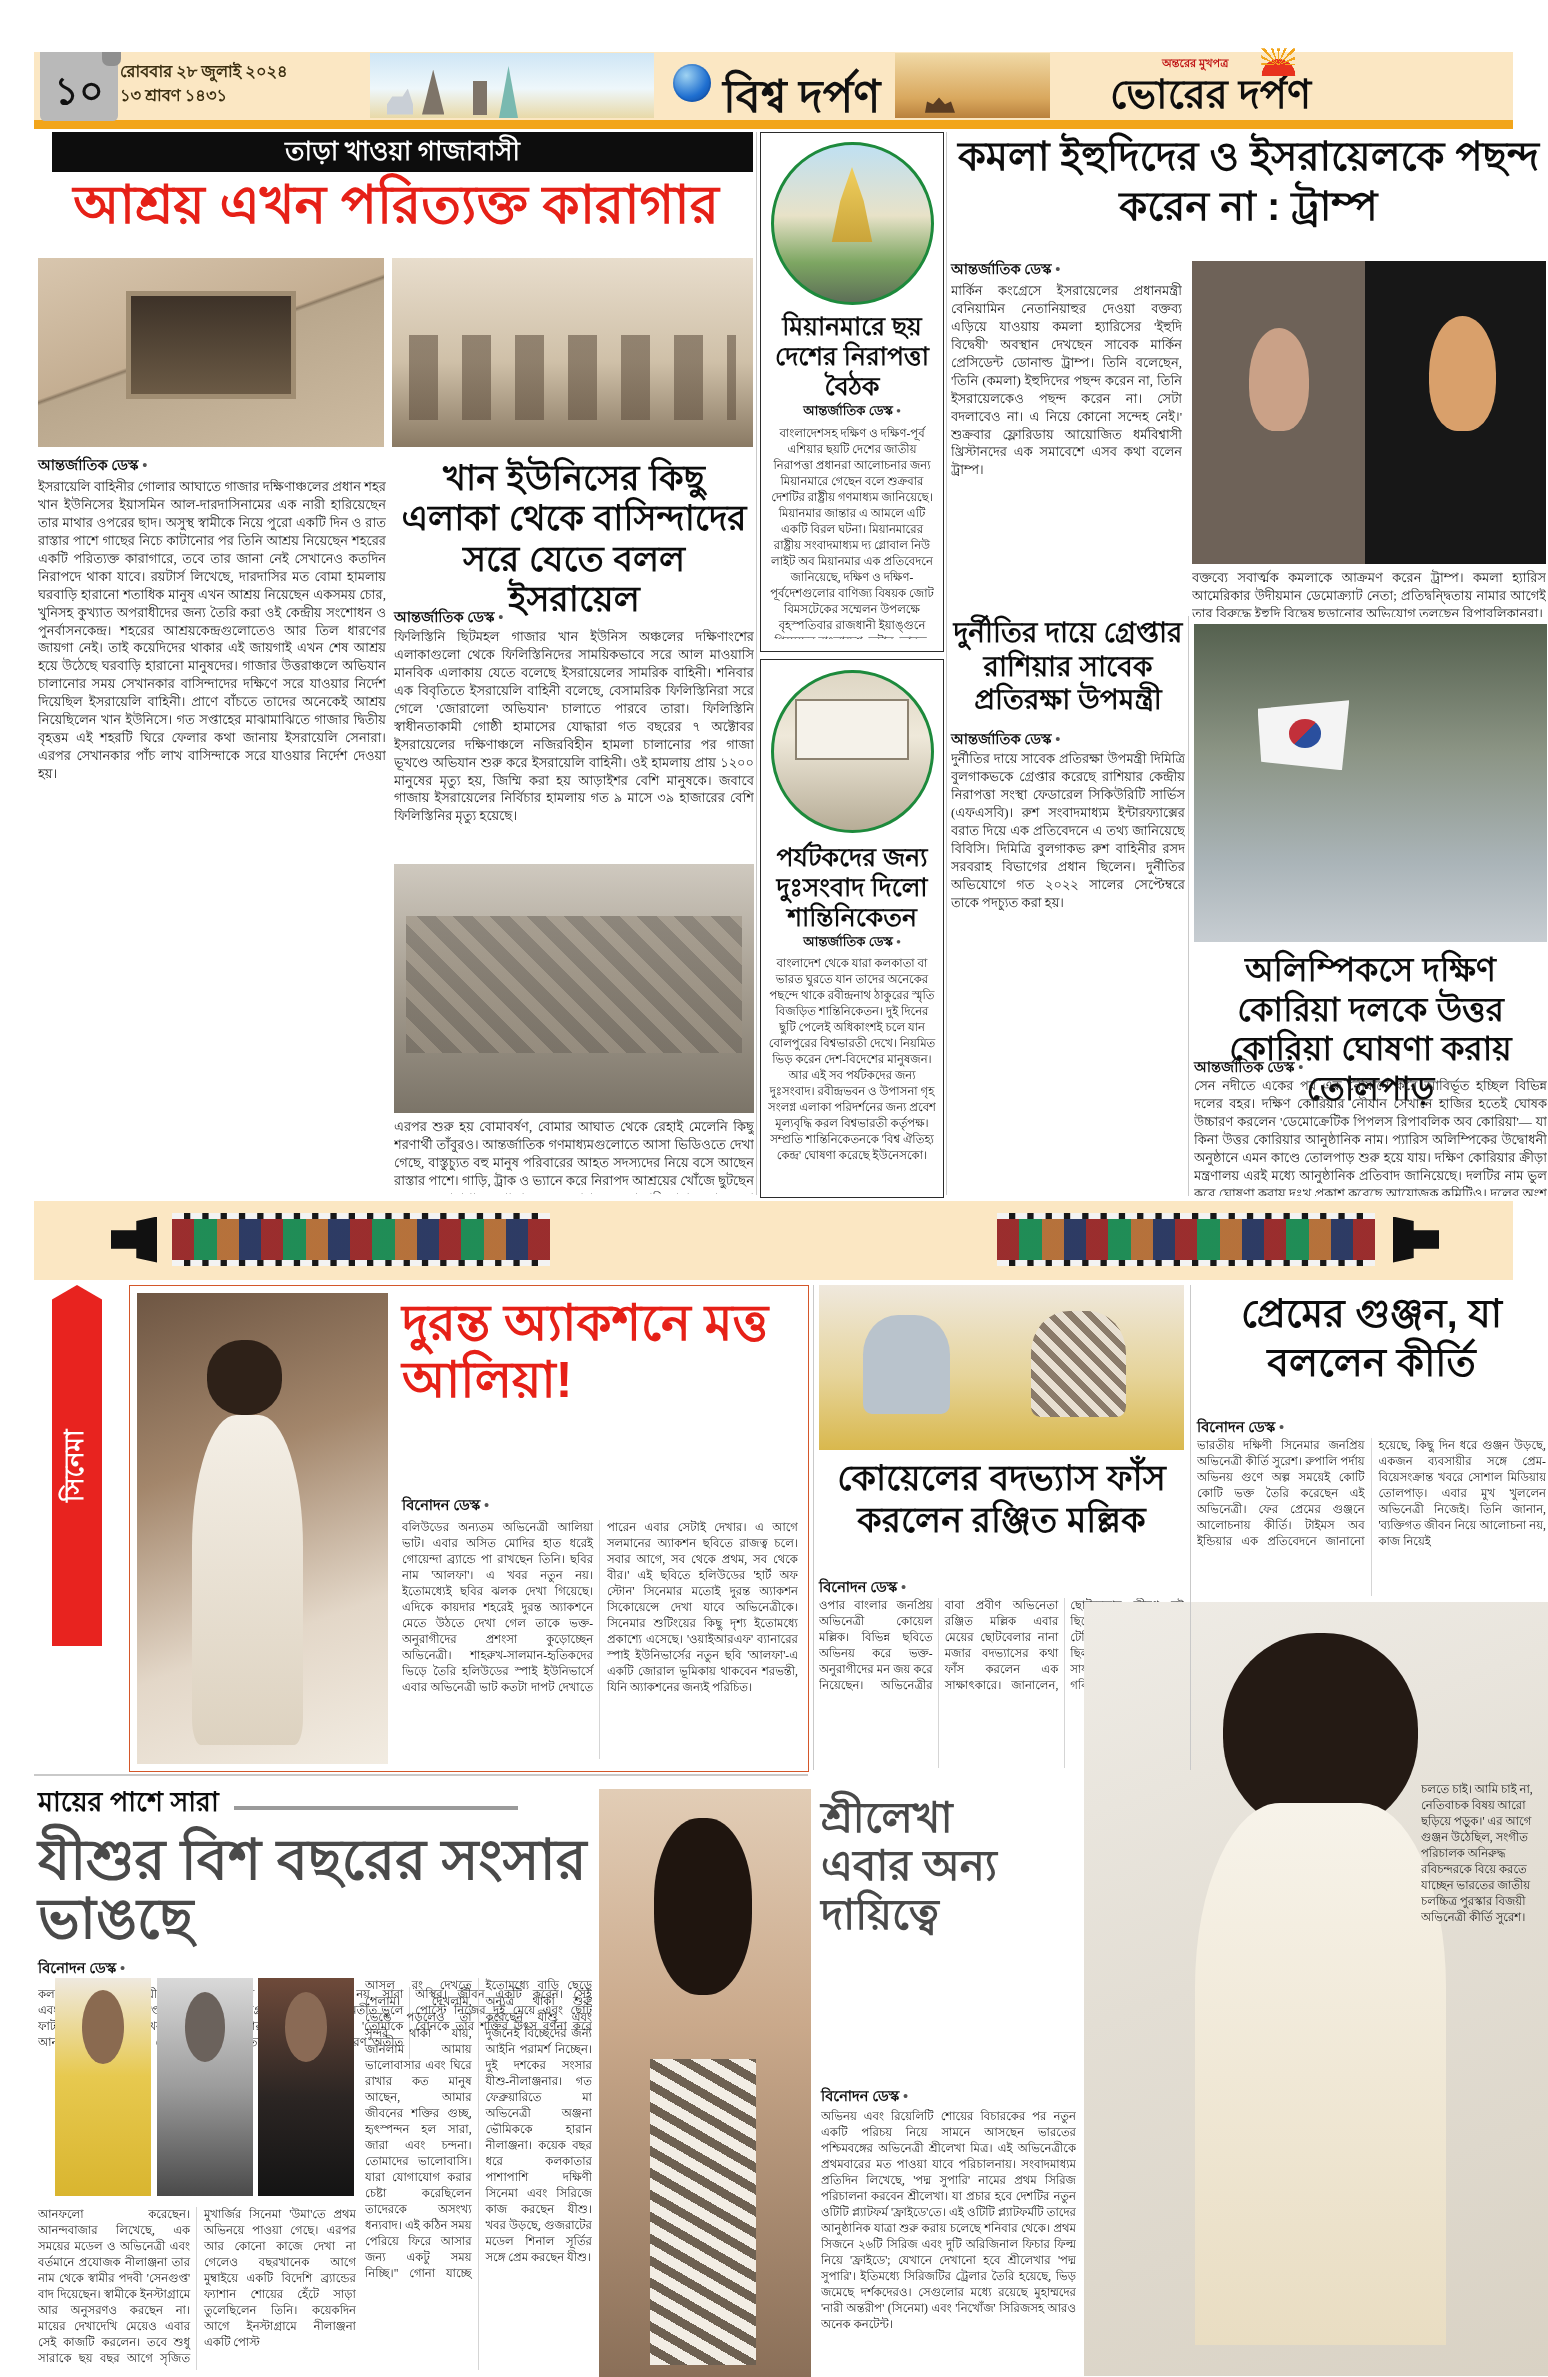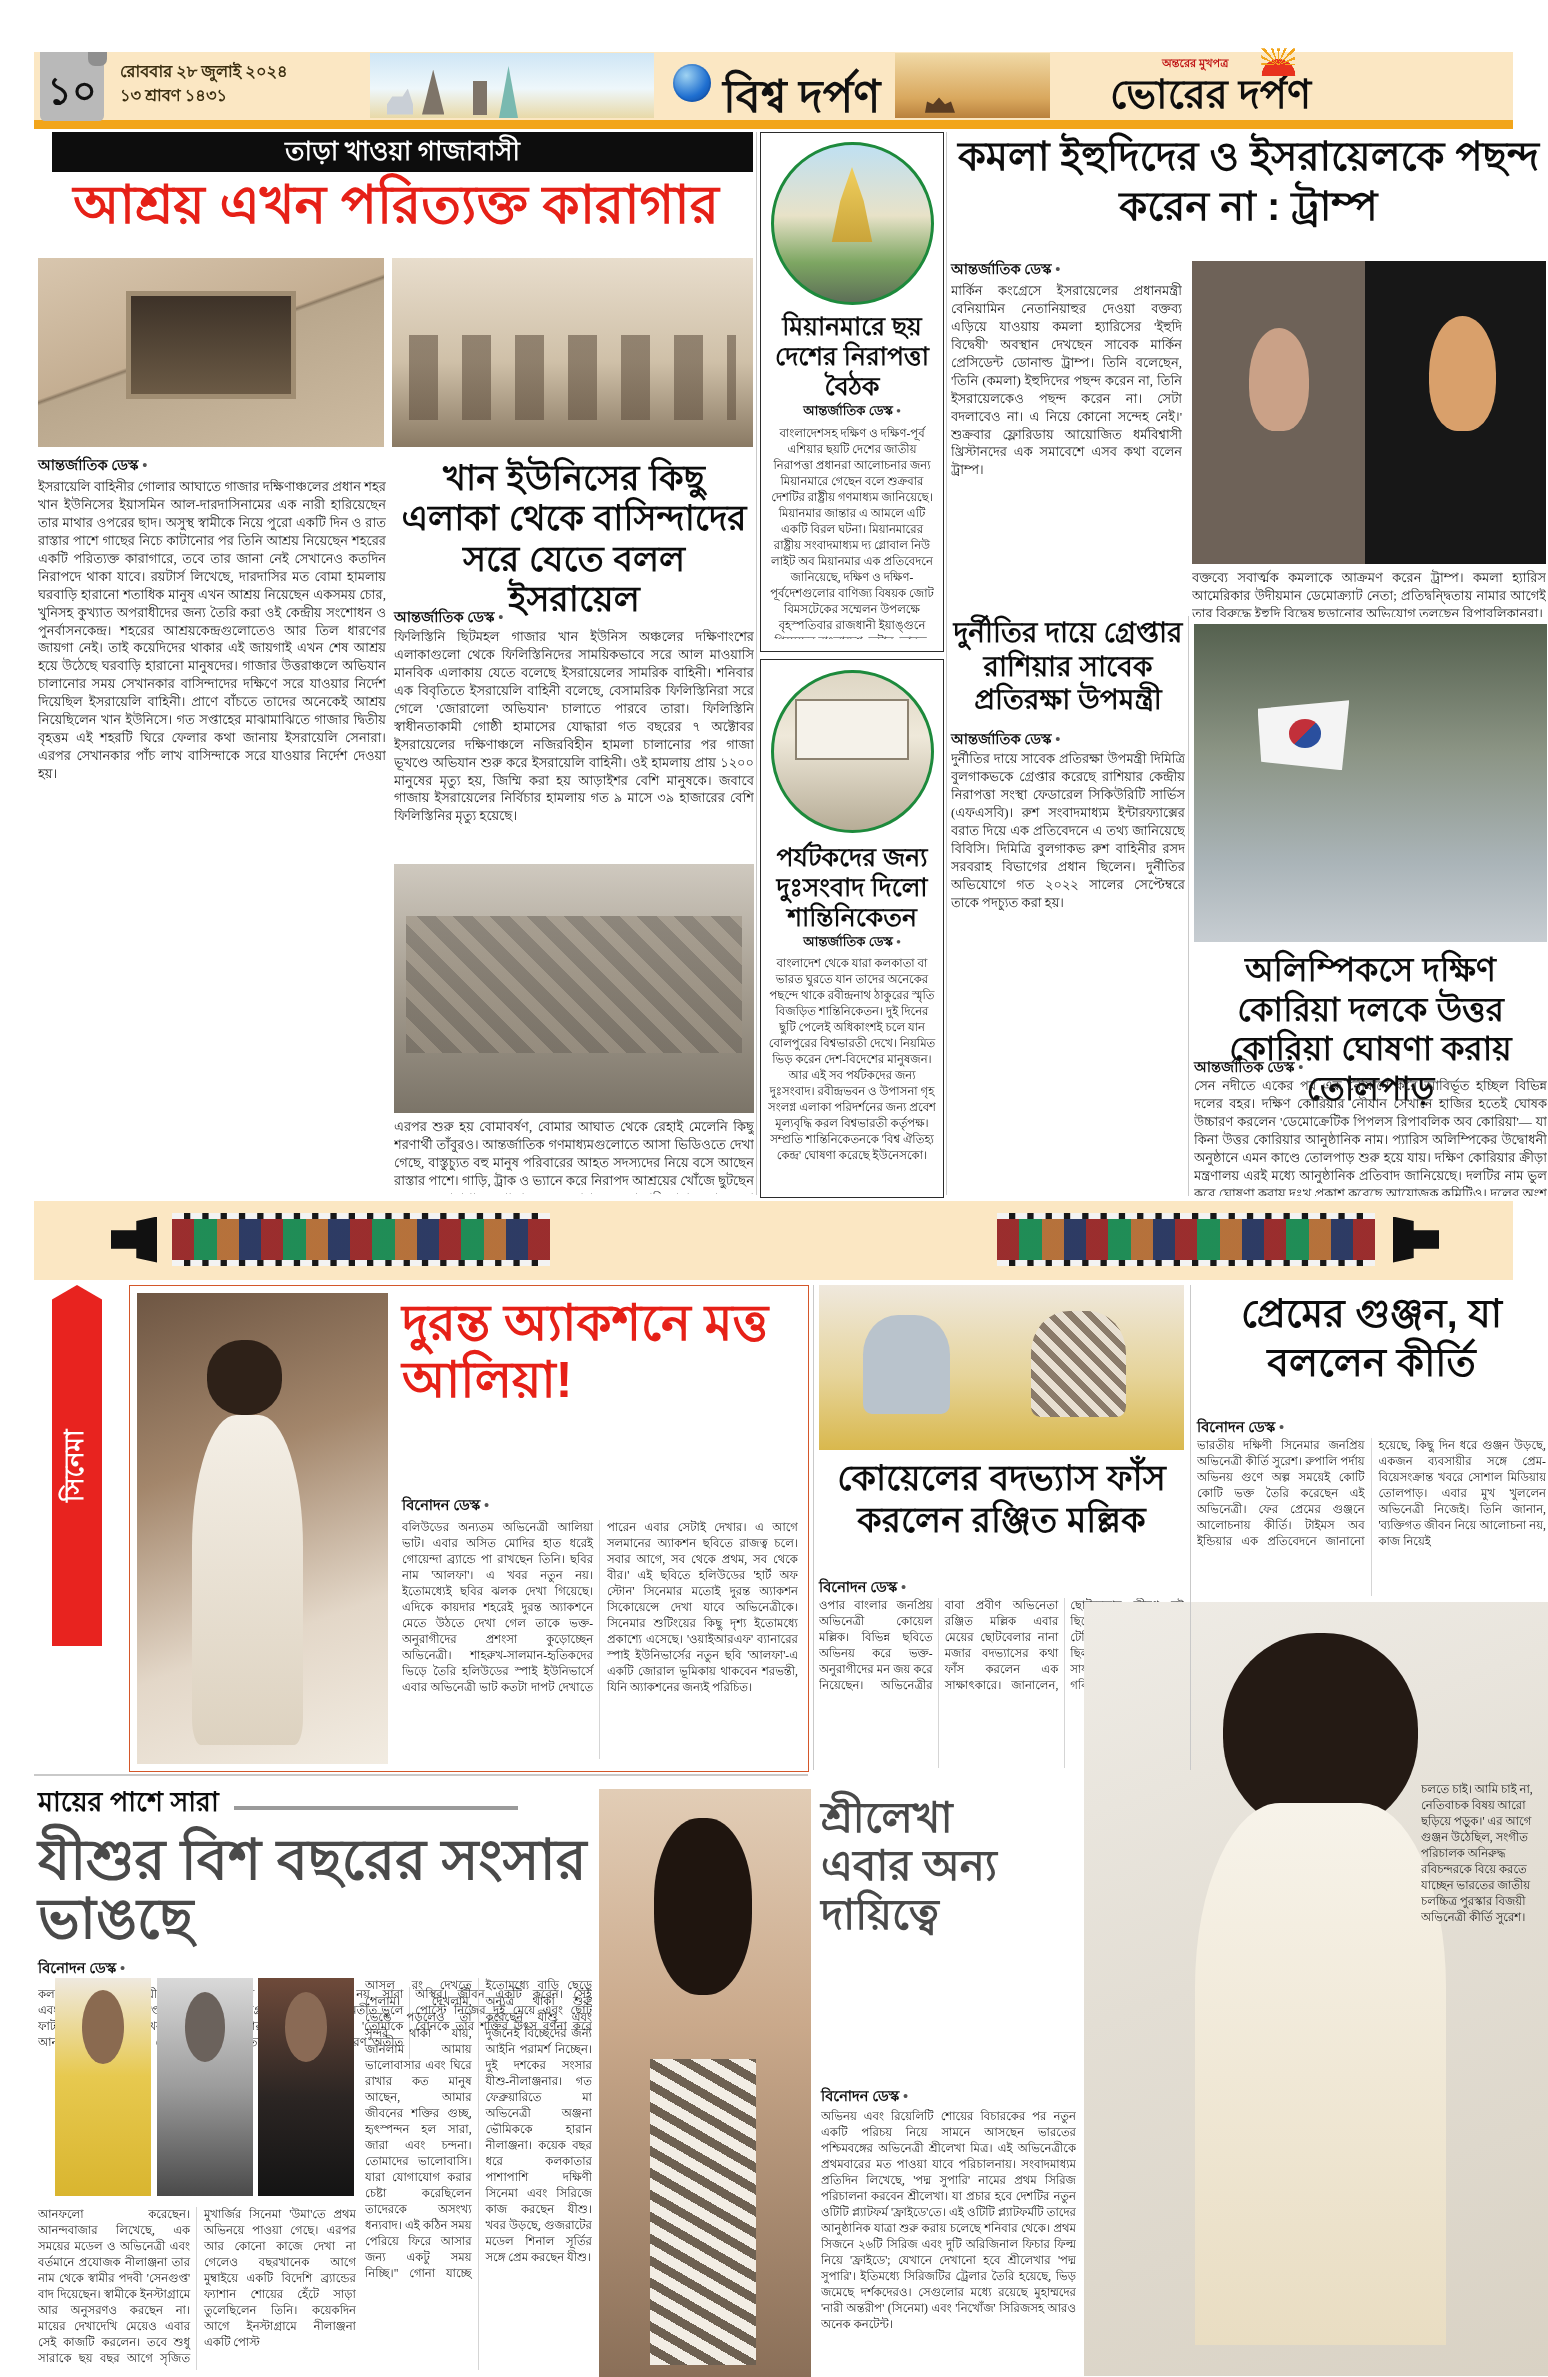--- a/index.html
+++ b/index.html
@@ -2,21 +2,21 @@
 <html style="font-size:13.8px"><head>
 <meta charset="utf-8">
 <style>
   html,body{margin:0;padding:0;background:#ffffff;}
   #page{position:relative;width:1548px;height:2377px;background:#ffffff;overflow:hidden;
         font-family:"Liberation Serif","DejaVu Serif",serif;color:#1c1c1c;}
   .abs{position:absolute;}
   
   .mast{left:34px;top:52px;width:1479px;height:69px;background:#fbe7c3;}
   .mastbar{left:34px;top:120px;width:1479px;height:8.6px;background:#f2a51b;}
-  .pagetab{left:40px;top:52px;width:64px;height:69px;background:#b9b9b9;border-radius:0 0 5.2px 5.2px;}
+  .pagetab{left:40px;top:52px;width:78px;height:69px;background:#b9b9b9;border-radius:0 0 5.2px 5.2px;}
   .pagetab .fold{position:absolute;right:-3.4px;top:0;width:19px;height:13.8px;background:#8f8f8f;border-radius:0 0 6.9px 6.9px;}
   .pagenum{position:absolute;left:0;top:8.6px;width:100%;text-align:center;font-size:38px;font-weight:bold;color:#111;}
   .dates{left:120px;top:60px;width:224px;font-weight:bold;font-size:16.3px;line-height:1.5;color:#3a2e10;}
   .travelstrip{left:370px;top:53px;width:284px;height:65px;background:linear-gradient(180deg,#cfe6f5 0%,#eef7fb 55%,#e8d9a8 100%);}
   .landmark{position:absolute;bottom:3.4px;width:6.9px;background:#7e7468;}
   .globe{width:38px;height:38px;border-radius:50%;background:radial-gradient(circle at 35% 30%,#9fd3f2,#1f6fd0 60%,#0c3f8f);box-shadow:inset 0 0 0 1.7px #0c3f8f33;}
   .sectitle{font-size:45px;font-weight:bold;color:#111;font-family:"Liberation Sans",sans-serif;}
   .desertstrip{left:895px;top:53px;width:155px;height:65px;background:linear-gradient(180deg,#f0d9a6,#d9a85e 70%,#b9813d);}
   .liberty{position:absolute;left:129px;bottom:0;width:19px;height:52px;background:#79b9b0;clip-path:polygon(50% 0,65% 30%,100% 100%,0 100%,35% 30%);}
   .logo{left:1110px;top:55px;width:413px;height:64px;text-align:left;}

